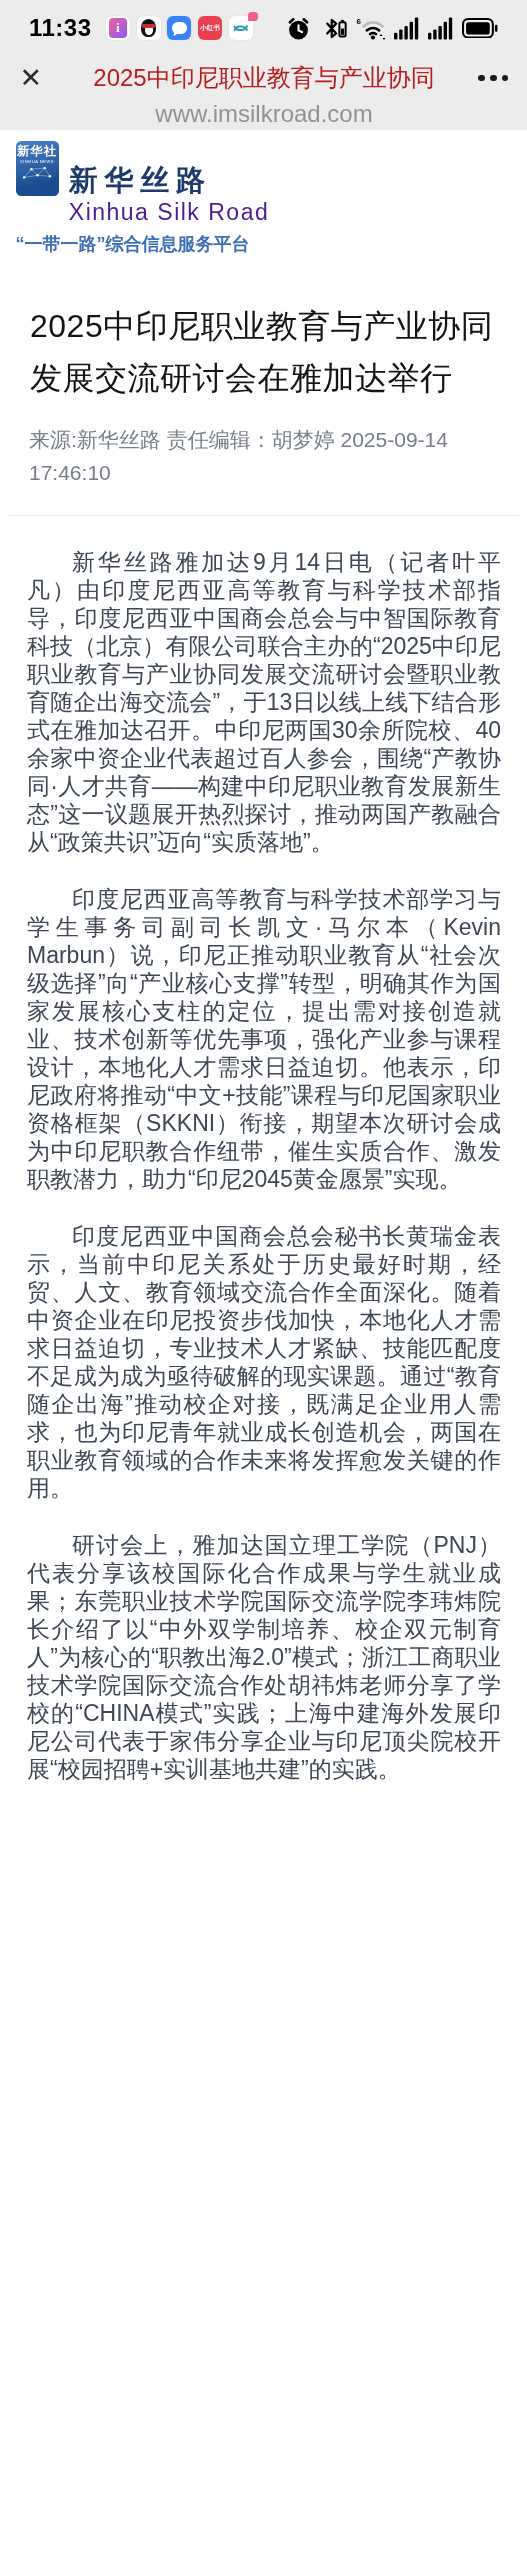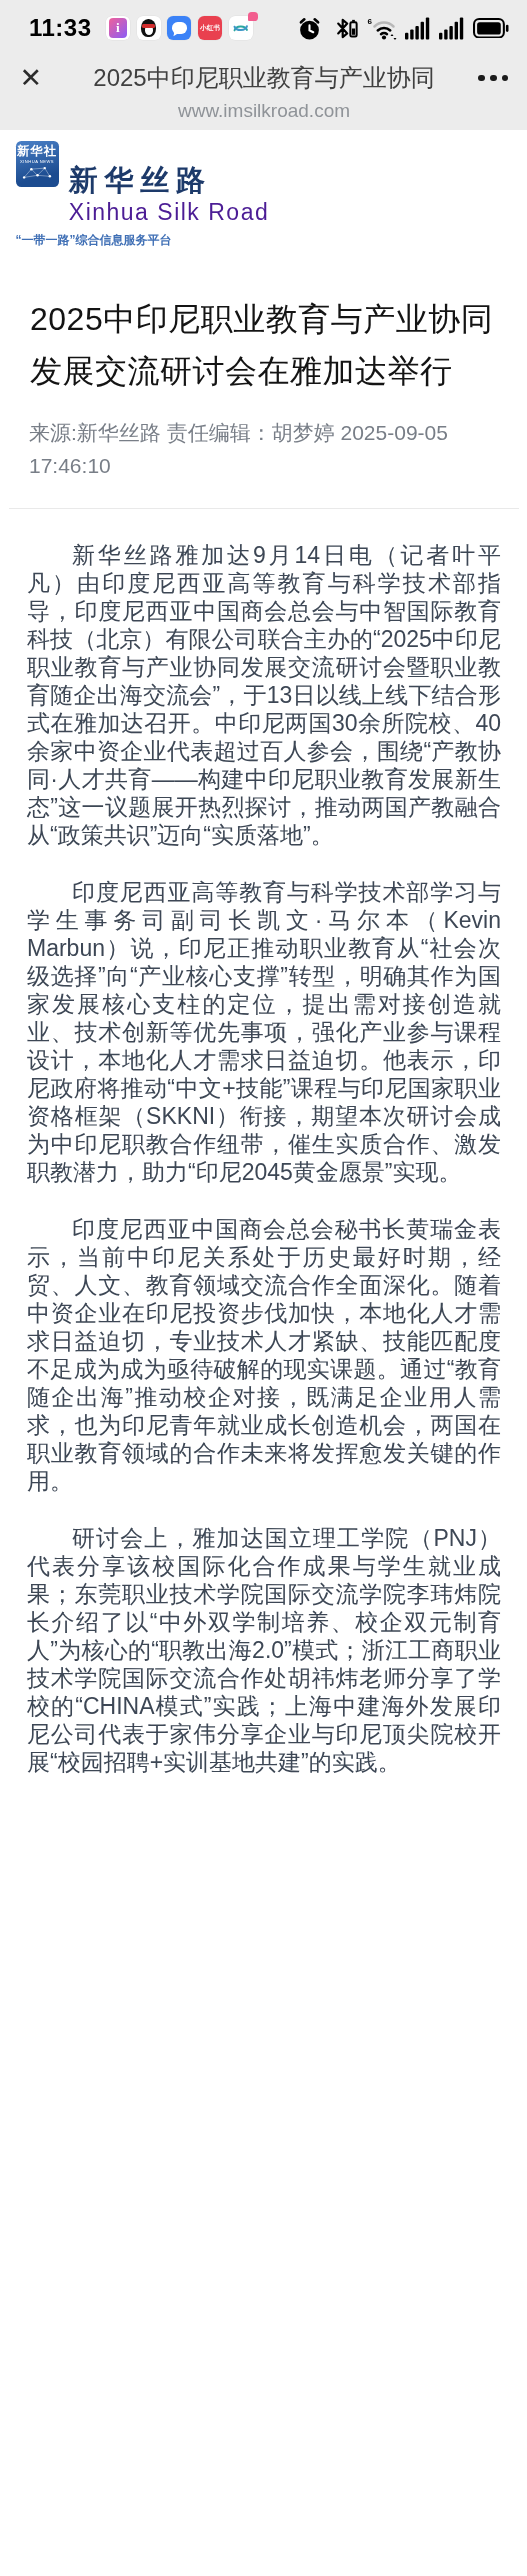--- a/index.html
+++ b/index.html
@@ -2,56 +2,56 @@
 <html style="font-size:8.2px"><head>
 <meta charset="utf-8">
 <style>
   html,body{margin:0;padding:0;}
   body{
     width:528px;height:3629px;position:relative;background:#ffffff;
     font-family:"Liberation Sans","DejaVu Sans",sans-serif;overflow:hidden;
   }
   
   .top-chrome{background:#ececec;}
-  .status-row{height:56px;display:flex;align-items:center;padding:0 19px 0 29px;box-sizing:border-box;justify-content:space-between;}
+  .status-row{height:56px;display:flex;align-items:center;padding:0 30px 0 29px;box-sizing:border-box;justify-content:space-between;}
   .time{font-size:24px;font-weight:700;color:#000;letter-spacing:0.5px;}
   .app-icons{display:flex;gap:6.7px;margin-left:14.4px;align-items:center;}
   .app-icon{width:24px;height:24px;border-radius:6.2px;position:relative;background:#fff;
     display:flex;align-items:center;justify-content:center;box-shadow:0 0 0 0.5px rgba(0,0,0,.05);}
   .icon-info-inner{width:17.5px;height:19.6px;border-radius:4.1px;background:linear-gradient(135deg,#f0609a,#8a5cf6);
     color:#fff;font-size:13.4px;font-weight:700;display:flex;align-items:center;justify-content:center;font-family:"Liberation Serif",serif;}
   .penguin{width:14.4px;height:17.5px;background:#111;border-radius:50% 50% 46% 46%;position:relative;}
   .penguin:before{content:"";position:absolute;left:3.1px;top:6.2px;width:8.2px;height:9.3px;background:#fff;border-radius:50%;}
   .penguin:after{content:"";position:absolute;left:1px;top:5.2px;width:12.4px;height:3.1px;background:#d22d2d;border-radius:1.5px;}
   .icon-msg{background:#3b82f7;}
   .bubble{width:14.4px;height:11.3px;background:#fff;border-radius:5.7px;position:relative;}
   .bubble:after{content:"";position:absolute;left:1.5px;bottom:-3.1px;border:3.6px solid transparent;border-top-color:#fff;border-left-color:#fff;transform:rotate(12deg);}
   .icon-xhs{background:#e9404f;}
   .xhs-label{color:#fff;font-size:6.7px;font-weight:700;letter-spacing:0;}
   .cm-badge{position:absolute;top:-4.1px;right:-5.2px;width:10.3px;height:8.8px;border-radius:3.6px 3.6px 3.6px 1px;background:#f25d8e;}
   .sys-icons{margin-left:auto;display:flex;align-items:center;gap:8.8px;}
   .sys-icons svg{display:block;}
   
   .nav-row{height:44px;display:flex;align-items:center;padding:0 19.6px;box-sizing:border-box;}
   .close-btn{width:41px;font-size:27px;color:#2c2c2c;font-weight:300;line-height:1;}
-  .nav-title{flex:1;text-align:center;font-size:24px;color:#404040;white-space:nowrap;overflow:hidden;}
+  .nav-title{flex:1;text-align:center;font-size:24px;color:#b91c1c;white-space:nowrap;overflow:hidden;}
   .menu-dots{width:41px;display:flex;gap:5.2px;justify-content:flex-end;align-items:center;}
   .menu-dots span{width:6.7px;height:6.7px;border-radius:50%;background:#1b1b1b;}
-  .url-row{height:30px;text-align:center;font-size:19px;color:#8f9398;}
+  .url-row{height:30px;text-align:center;font-size:24px;color:#8f9398;}
   
   .site-header{padding:11.3px 15.5px 0;}
   .brand-row{display:flex;align-items:flex-start;}
-  .logo{width:43px;height:46px;border-radius:5.2px;background:linear-gradient(165deg,#4a80c7 0%,#1c4c90 75%);
+  .logo{width:43px;height:55px;border-radius:5.2px;background:linear-gradient(165deg,#4a80c7 0%,#1c4c90 75%);
     color:#fff;display:flex;flex-direction:column;align-items:center;padding-top:3.6px;box-sizing:border-box;}
   .logo-cn{font-size:12.4px;font-weight:700;letter-spacing:1px;line-height:1;}
   .logo-en{font-size:4.1px;letter-spacing:0.5px;margin-top:1.5px;}
   .brand-text{margin-left:10.3px;margin-top:24px;}
   .brand-cn{font-size:29px;font-weight:700;color:#1d3a6a;letter-spacing:6.7px;line-height:1.05;}
   .brand-en{font-size:23px;color:#4c1d95;margin-top:3.1px;letter-spacing:1.5px;}
-  .tagline{margin-top:6.2px;font-size:12px;color:#3f6fb5;font-weight:600;}
+  .tagline{margin-top:6.2px;font-size:18px;color:#3f6fb5;font-weight:600;}
   
   .article-title{margin:44px 30px 0;font-size:32px;line-height:52px;color:#141414;font-weight:400;letter-spacing:0.5px;}
   .meta{margin:18.5px 29px 0;font-size:21px;line-height:33px;color:#787e87;}
   .divider{margin:26px 9.3px 0;border-top:1.5px solid #e9e9e9;height:0;}
   .article-body{padding:32px 27px 0;}
   .para{margin:0 0 29px;font-size:23px;line-height:28px;color:#3d4755;text-indent:45px;text-align:justify;}
 </style>
 </head>
 <body>
 
@@ -151,21 +151,21 @@
     </div>
     <div class="brand-text">
       <div class="brand-cn">新华丝路</div>
       <div class="brand-en">Xinhua Silk Road</div>
     </div>
   </div>
   <div class="tagline">“一带一路”综合信息服务平台</div>
 </div>
 
 <h1 class="article-title">2025中印尼职业教育与产业协同发展交流研讨会在雅加达举行</h1>
-<div class="meta">来源:新华丝路 责任编辑：胡梦婷 2025-09-05 17:46:10</div>
+<div class="meta">来源:新华丝路 责任编辑：胡梦婷 2025-09-14 17:46:10</div>
 <div class="divider"></div>
 <div class="article-body" id="article-body">
     <p class="para">新华丝路雅加达9月14日电（记者叶平凡）由印度尼西亚高等教育与科学技术部指导，印度尼西亚中国商会总会与中智国际教育科技（北京）有限公司联合主办的“2025中印尼职业教育与产业协同发展交流研讨会暨职业教育随企出海交流会”，于13日以线上线下结合形式在雅加达召开。中印尼两国30余所院校、40余家中资企业代表超过百人参会，围绕“产教协同·人才共育——构建中印尼职业教育发展新生态”这一议题展开热烈探讨，推动两国产教融合从“政策共识”迈向“实质落地”。</p>
     <p class="para">印度尼西亚高等教育与科学技术部学习与学生事务司副司长凯文·马尔本（Kevin Marbun）说，印尼正推动职业教育从“社会次级选择”向“产业核心支撑”转型，明确其作为国家发展核心支柱的定位，提出需对接创造就业、技术创新等优先事项，强化产业参与课程设计，本地化人才需求日益迫切。他表示，印尼政府将推动“中文+技能”课程与印尼国家职业资格框架（SKKNI）衔接，期望本次研讨会成为中印尼职教合作纽带，催生实质合作、激发职教潜力，助力“印尼2045黄金愿景”实现。</p>
     <p class="para">印度尼西亚中国商会总会秘书长黄瑞金表示，当前中印尼关系处于历史最好时期，经贸、人文、教育领域交流合作全面深化。随着中资企业在印尼投资步伐加快，本地化人才需求日益迫切，专业技术人才紧缺、技能匹配度不足成为成为亟待破解的现实课题。通过“教育随企出海”推动校企对接，既满足企业用人需求，也为印尼青年就业成长创造机会，两国在职业教育领域的合作未来将发挥愈发关键的作用。</p>
     <p class="para">研讨会上，雅加达国立理工学院（PNJ）代表分享该校国际化合作成果与学生就业成果；东莞职业技术学院国际交流学院李玮炜院长介绍了以“中外双学制培养、校企双元制育人”为核心的“职教出海2.0”模式；浙江工商职业技术学院国际交流合作处胡祎炜老师分享了学校的“CHINA模式”实践；上海中建海外发展印尼公司代表于家伟分享企业与印尼顶尖院校开展“校园招聘+实训基地共建”的实践。</p>
   </div>
 
 
 </body></html>

